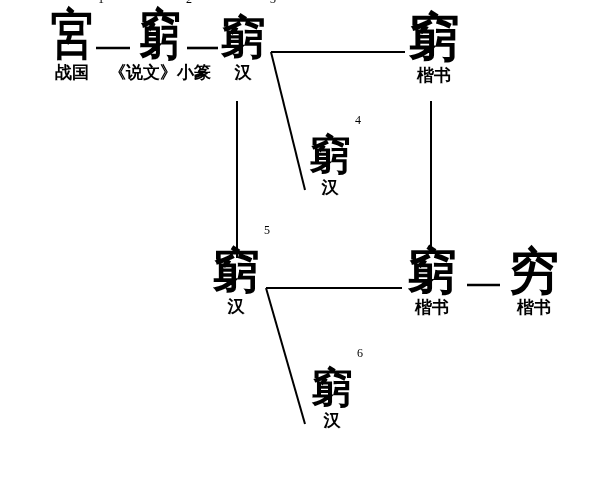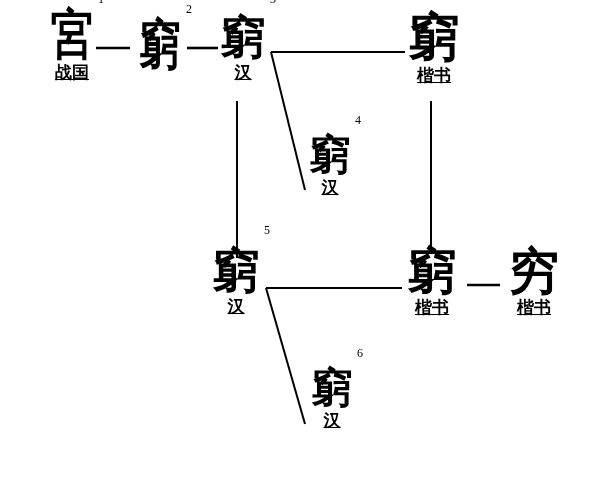--- a/index.html
+++ b/index.html
@@ -54,41 +54,40 @@
     font-weight: 400;
     color: #000000;
     line-height: 1;
   }
   .era {
     margin-top: 3px;
     font-family: "Liberation Serif", "DejaVu Serif", serif;
     color: #000000;
     font-weight: 600;
     line-height: 1;
-    text-decoration: underline;
   }
 </style>
 </head>
 <body>
 
 <div id="stage">
   <svg id="edges" viewBox="0 0 600 480" width="600" height="480">
       <line x1="96" y1="48" x2="130" y2="48" stroke="#000000" stroke-width="2.6" stroke-linecap="butt"></line>
       <line x1="187" y1="48" x2="218" y2="48" stroke="#000000" stroke-width="2.6" stroke-linecap="butt"></line>
       <line x1="271" y1="52" x2="405" y2="52" stroke="#000000" stroke-width="2" stroke-linecap="butt"></line>
       <line x1="271" y1="52" x2="305" y2="190" stroke="#000000" stroke-width="2" stroke-linecap="butt"></line>
       <line x1="237" y1="101" x2="237" y2="258" stroke="#000000" stroke-width="2" stroke-linecap="butt"></line>
       <line x1="431" y1="101" x2="431" y2="253" stroke="#000000" stroke-width="2" stroke-linecap="butt"></line>
       <line x1="266" y1="288" x2="402" y2="288" stroke="#000000" stroke-width="2" stroke-linecap="butt"></line>
       <line x1="266" y1="288" x2="305" y2="424" stroke="#000000" stroke-width="2" stroke-linecap="butt"></line>
       <line x1="467" y1="285" x2="500" y2="285" stroke="#000000" stroke-width="2.6" stroke-linecap="butt"></line>
     </svg>
   <div id="nodes">
       <div class="node" style="left: 72px; top: 48px; transform: translate(-50%, -50%);"><div class="glyph-row"><span class="glyph archaic" style="font-size: 46px;">宮</span><span class="sup" style="left: calc(50% + 26px); top: -22px;">1</span></div><div class="era" style="font-size: 17px;">战国</div></div>
-      <div class="node" style="left: 160px; top: 48px; transform: translate(-50%, -50%);"><div class="glyph-row"><span class="glyph archaic" style="font-size: 46px;">窮</span><span class="sup" style="left: calc(50% + 26px); top: -22px;">2</span></div></div>
+      <div class="node" style="left: 160px; top: 48px; transform: translate(-50%, -50%);"><div class="glyph-row"><span class="glyph archaic" style="font-size: 46px;">窮</span><span class="sup" style="left: calc(50% + 26px); top: -22px;">2</span></div><div class="era" style="font-size: 17px;">《说文》小篆</div></div>
       <div class="node" style="left: 243px; top: 48px; transform: translate(-50%, -50%);"><div class="glyph-row"><span class="glyph" style="font-size: 46px;">窮</span><span class="sup" style="left: calc(50% + 27px); top: -22px;">3</span></div><div class="era" style="font-size: 17px;">汉</div></div>
       <div class="node" style="left: 330px; top: 165px; transform: translate(-50%, -50%);"><div class="glyph-row"><span class="glyph" style="font-size: 42px;">窮</span><span class="sup" style="left: calc(50% + 25px); top: -20px;">4</span></div><div class="era" style="font-size: 17px;">汉</div></div>
       <div class="node" style="left: 236px; top: 281px; transform: translate(-50%, -50%);"><div class="glyph-row"><span class="glyph" style="font-size: 48px;">窮</span><span class="sup" style="left: calc(50% + 28px); top: -23px;">5</span></div><div class="era" style="font-size: 17px;">汉</div></div>
       <div class="node" style="left: 332px; top: 398px; transform: translate(-50%, -50%);"><div class="glyph-row"><span class="glyph" style="font-size: 42px;">窮</span><span class="sup" style="left: calc(50% + 25px); top: -20px;">6</span></div><div class="era" style="font-size: 17px;">汉</div></div>
       <div class="node" style="left: 434px; top: 48px; transform: translate(-50%, -50%);"><div class="glyph-row"><span class="glyph" style="font-size: 52px;">窮</span></div><div class="era" style="font-size: 17px;">楷书</div></div>
       <div class="node" style="left: 432px; top: 281px; transform: translate(-50%, -50%);"><div class="glyph-row"><span class="glyph" style="font-size: 50px;">窮</span></div><div class="era" style="font-size: 17px;">楷书</div></div>
       <div class="node" style="left: 534px; top: 281px; transform: translate(-50%, -50%);"><div class="glyph-row"><span class="glyph" style="font-size: 50px;">穷</span></div><div class="era" style="font-size: 17px;">楷书</div></div>
     </div>
 </div>
 

